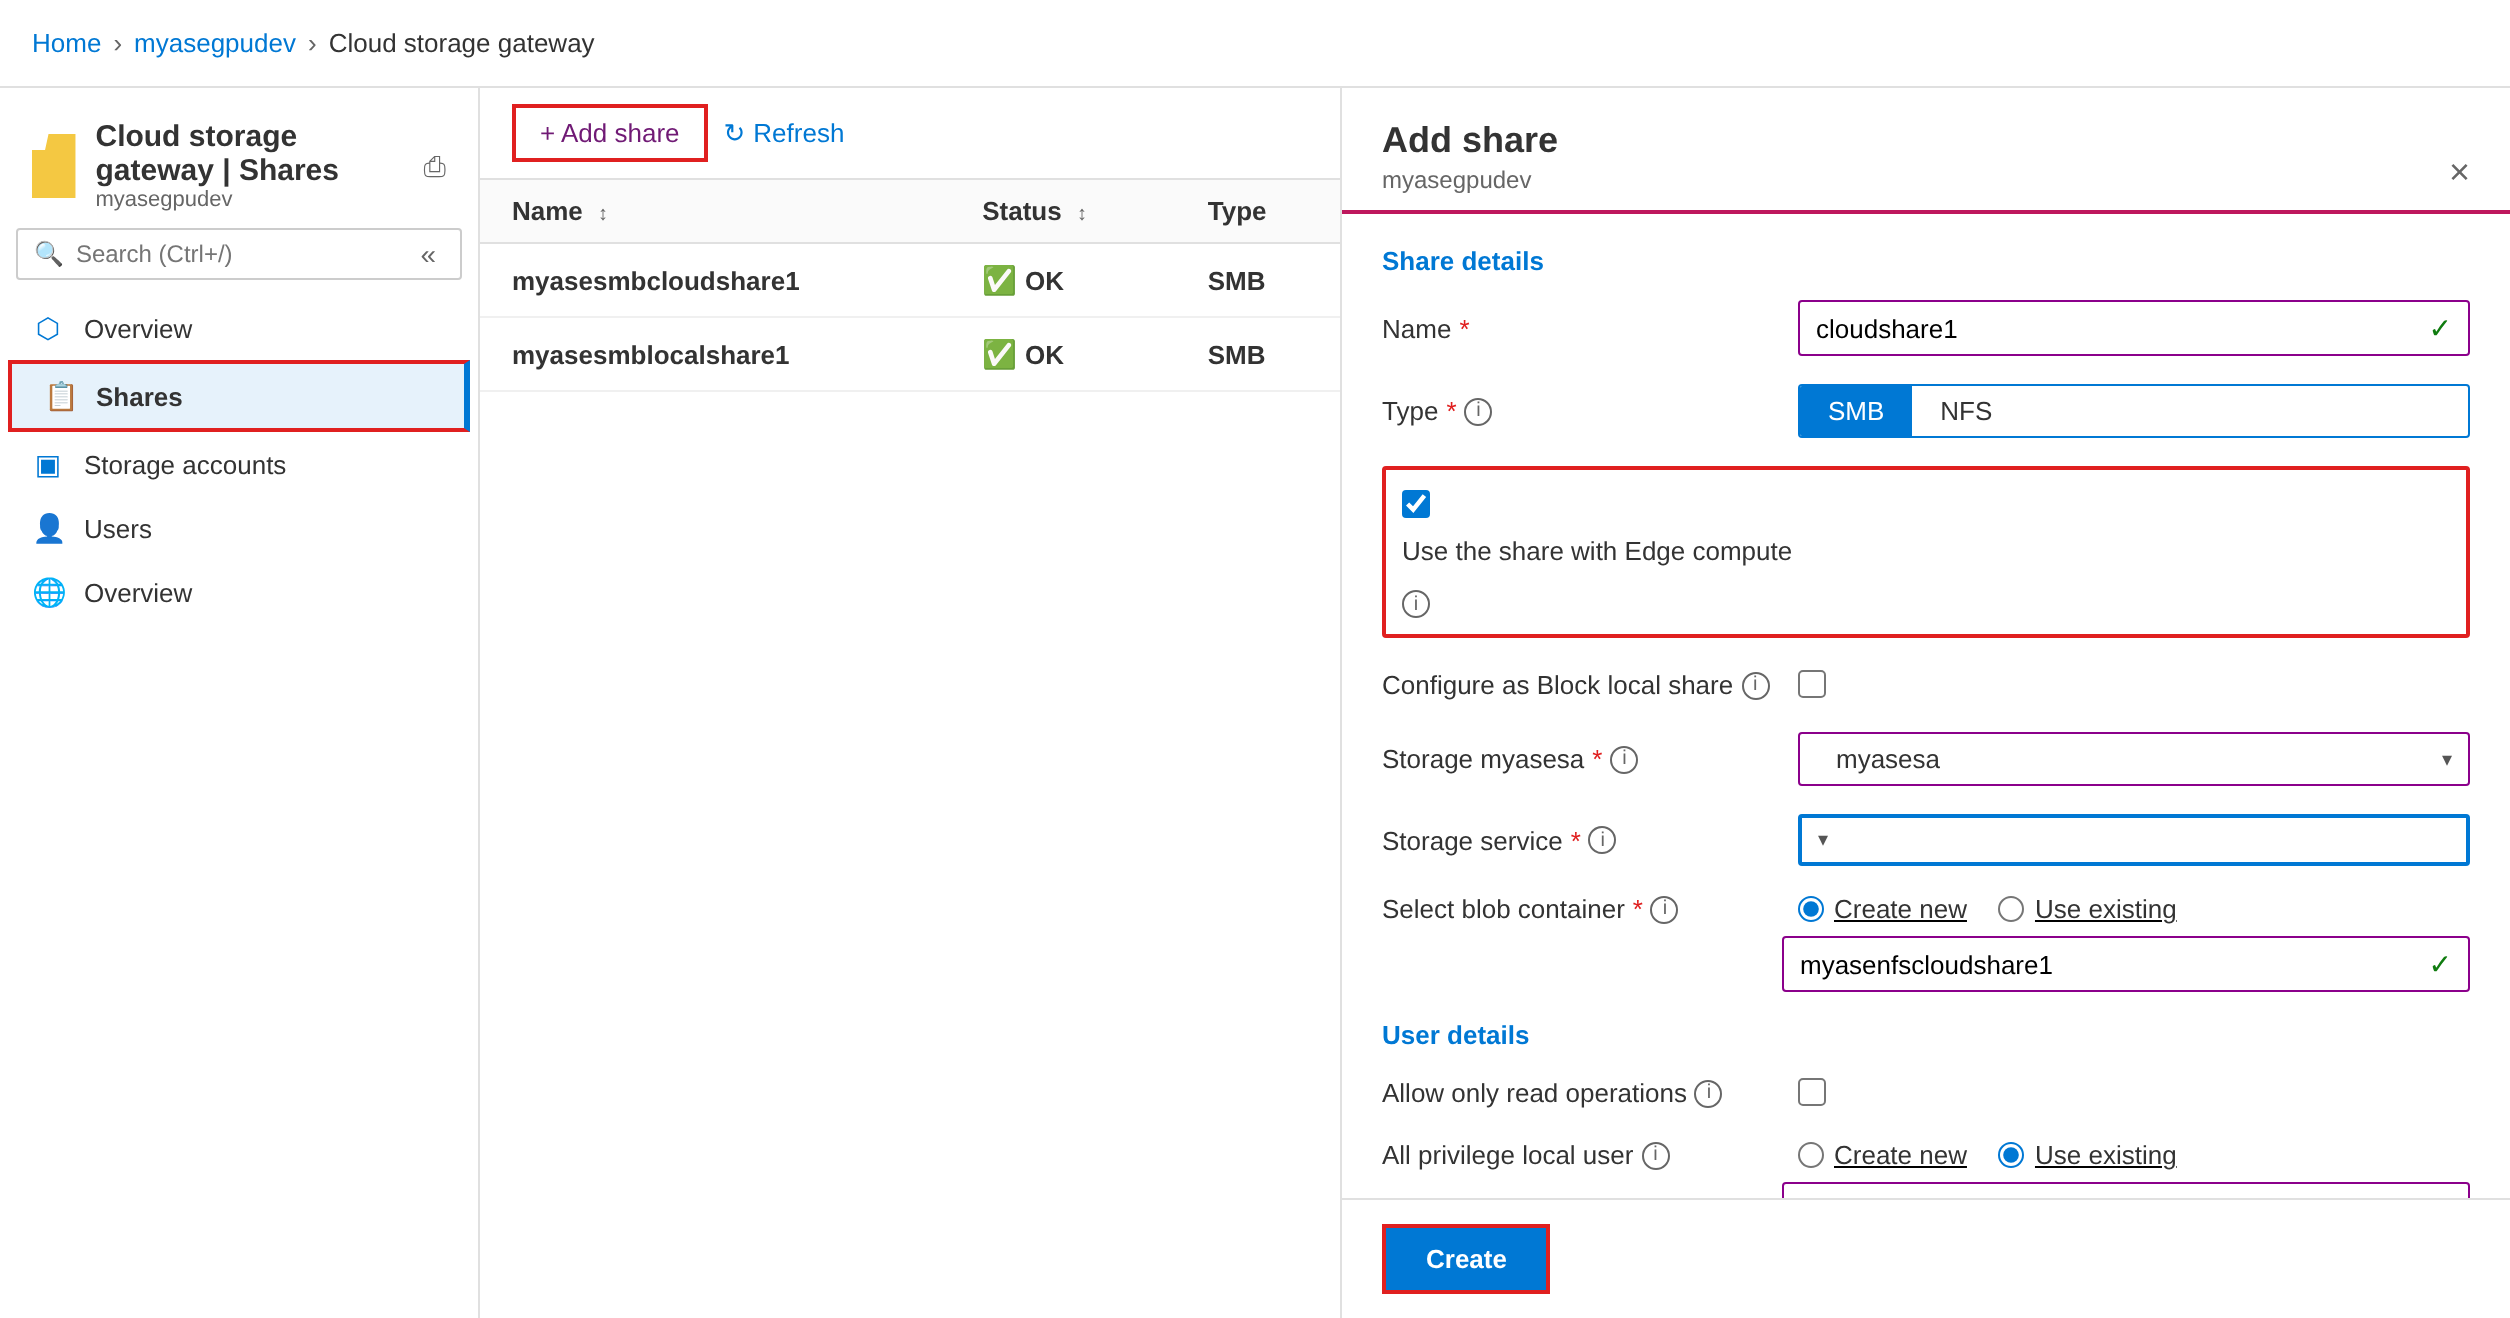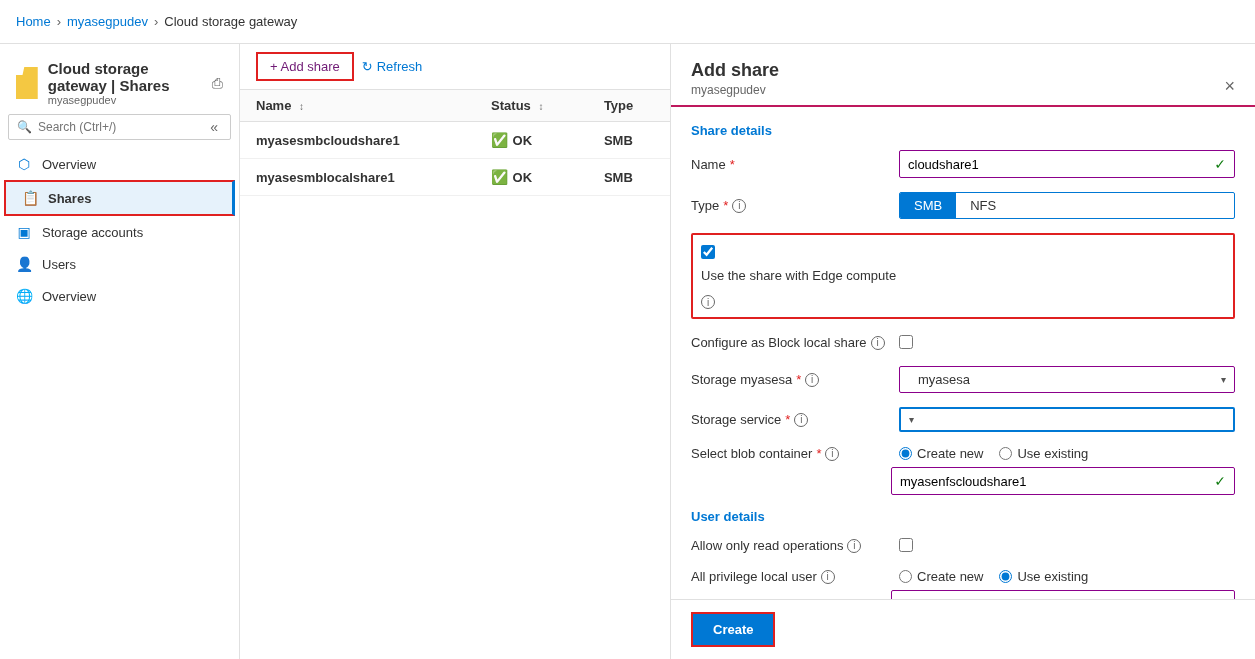--- a/index.html
+++ b/index.html
@@ -314,20 +314,21 @@
       height: 14px;
       accent-color: #0078d4;
       margin-top: 2px;
     }
 
     
     .radio-group {
       display: flex;
       align-items: center;
       gap: 16px;
+      text-decoration: underline;
     }
     .radio-option {
       display: flex;
       align-items: center;
       gap: 5px;
       font-size: 13px;
       color: #333;
       cursor: pointer;
     }
     .radio-input { accent-color: #0078d4; }

